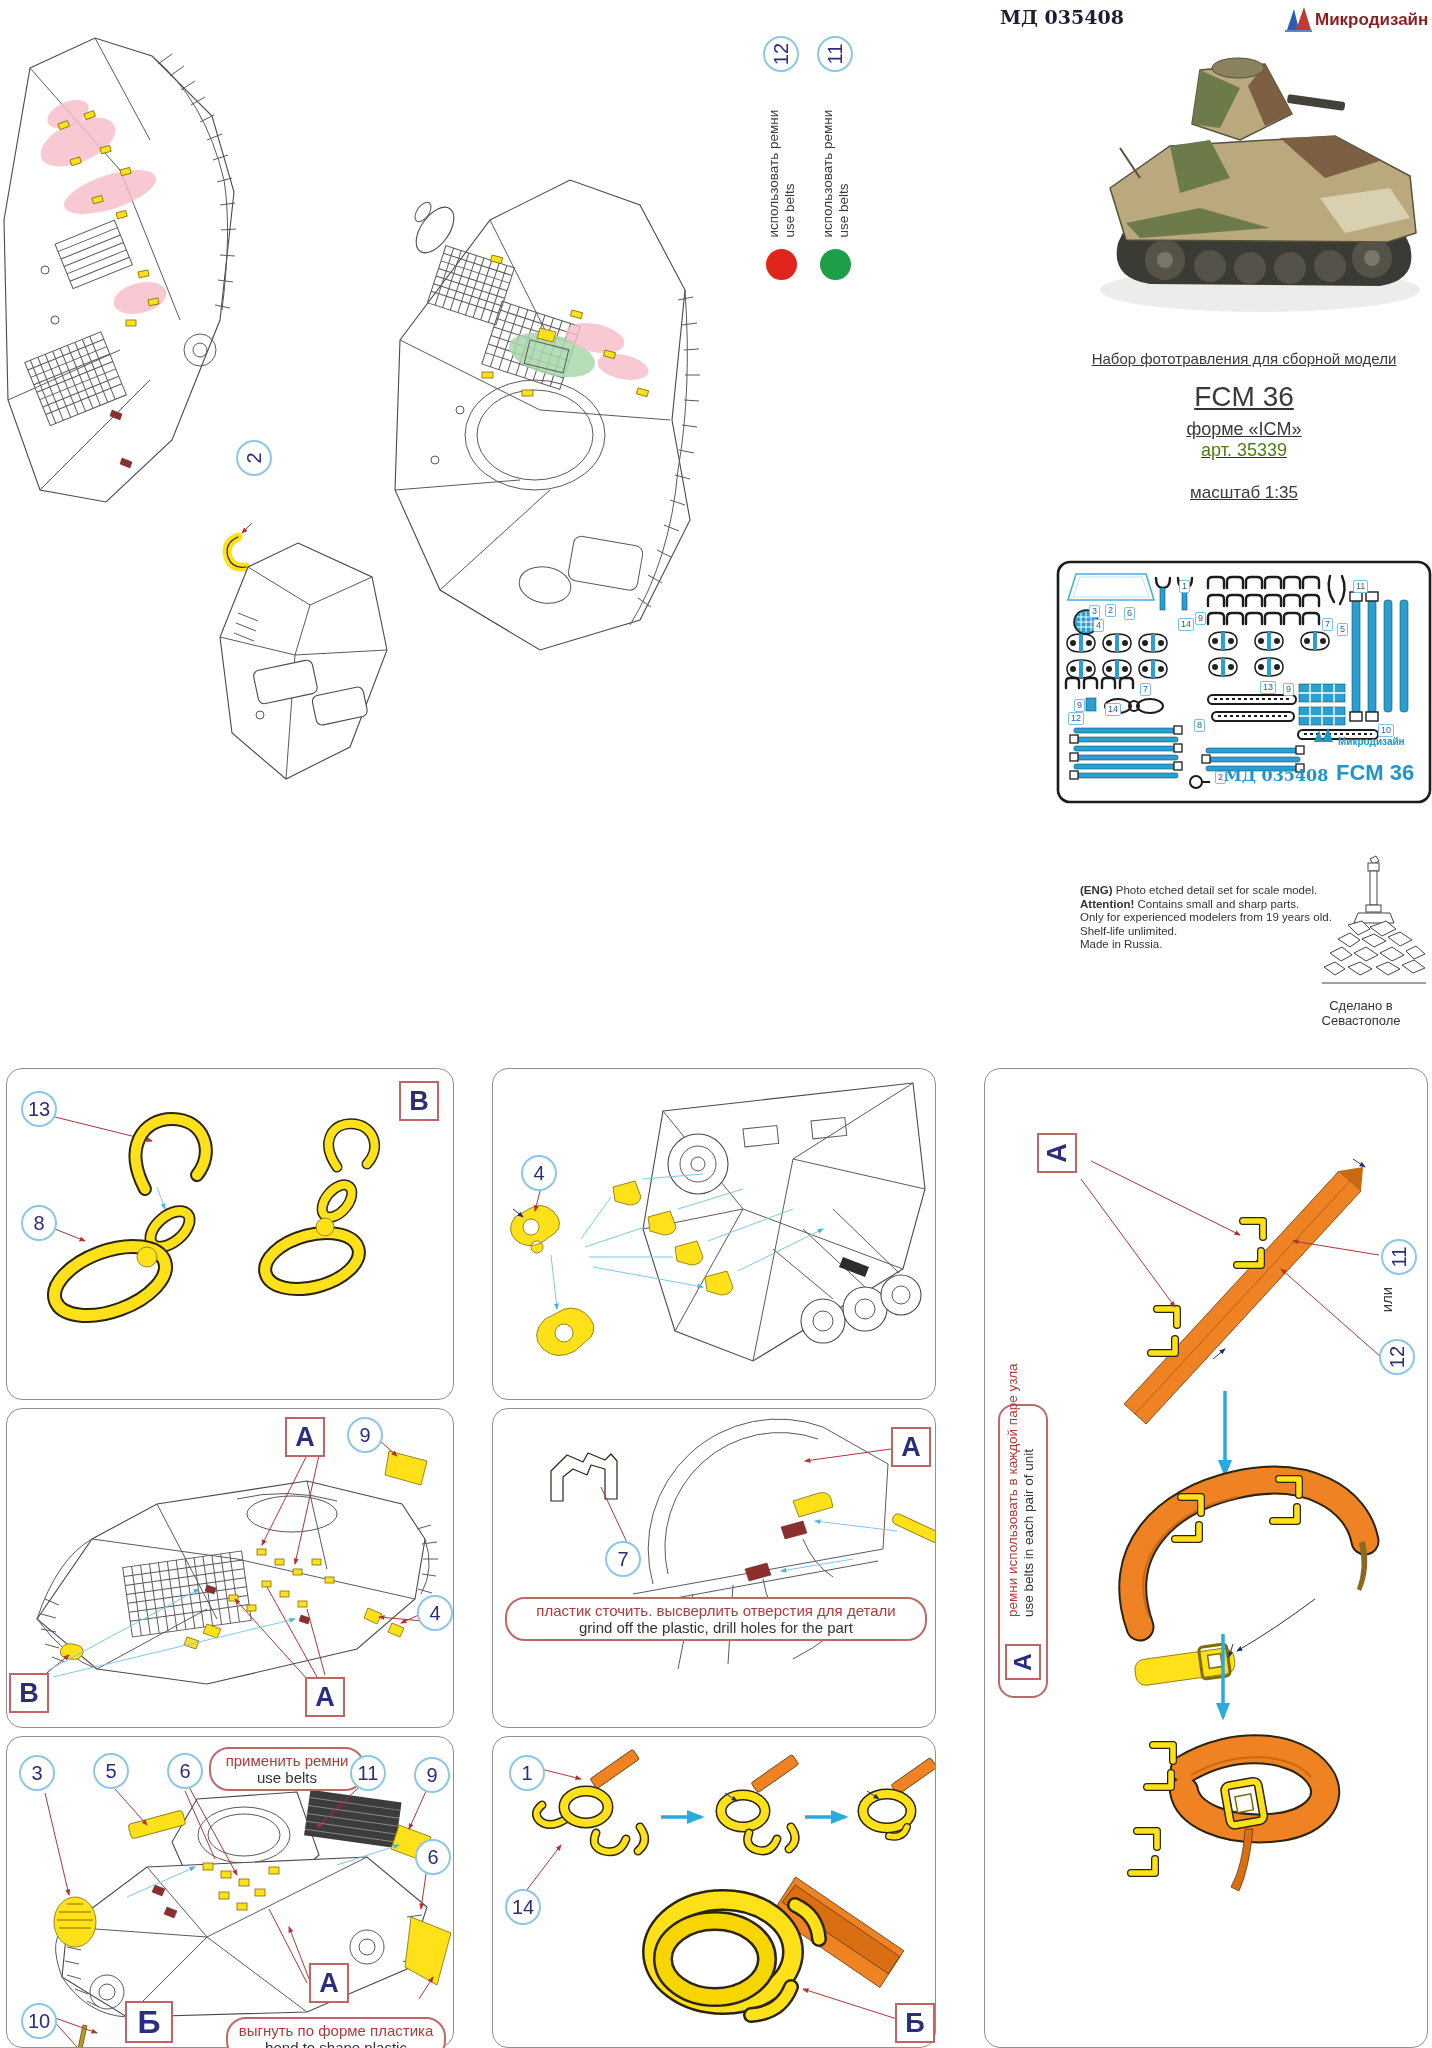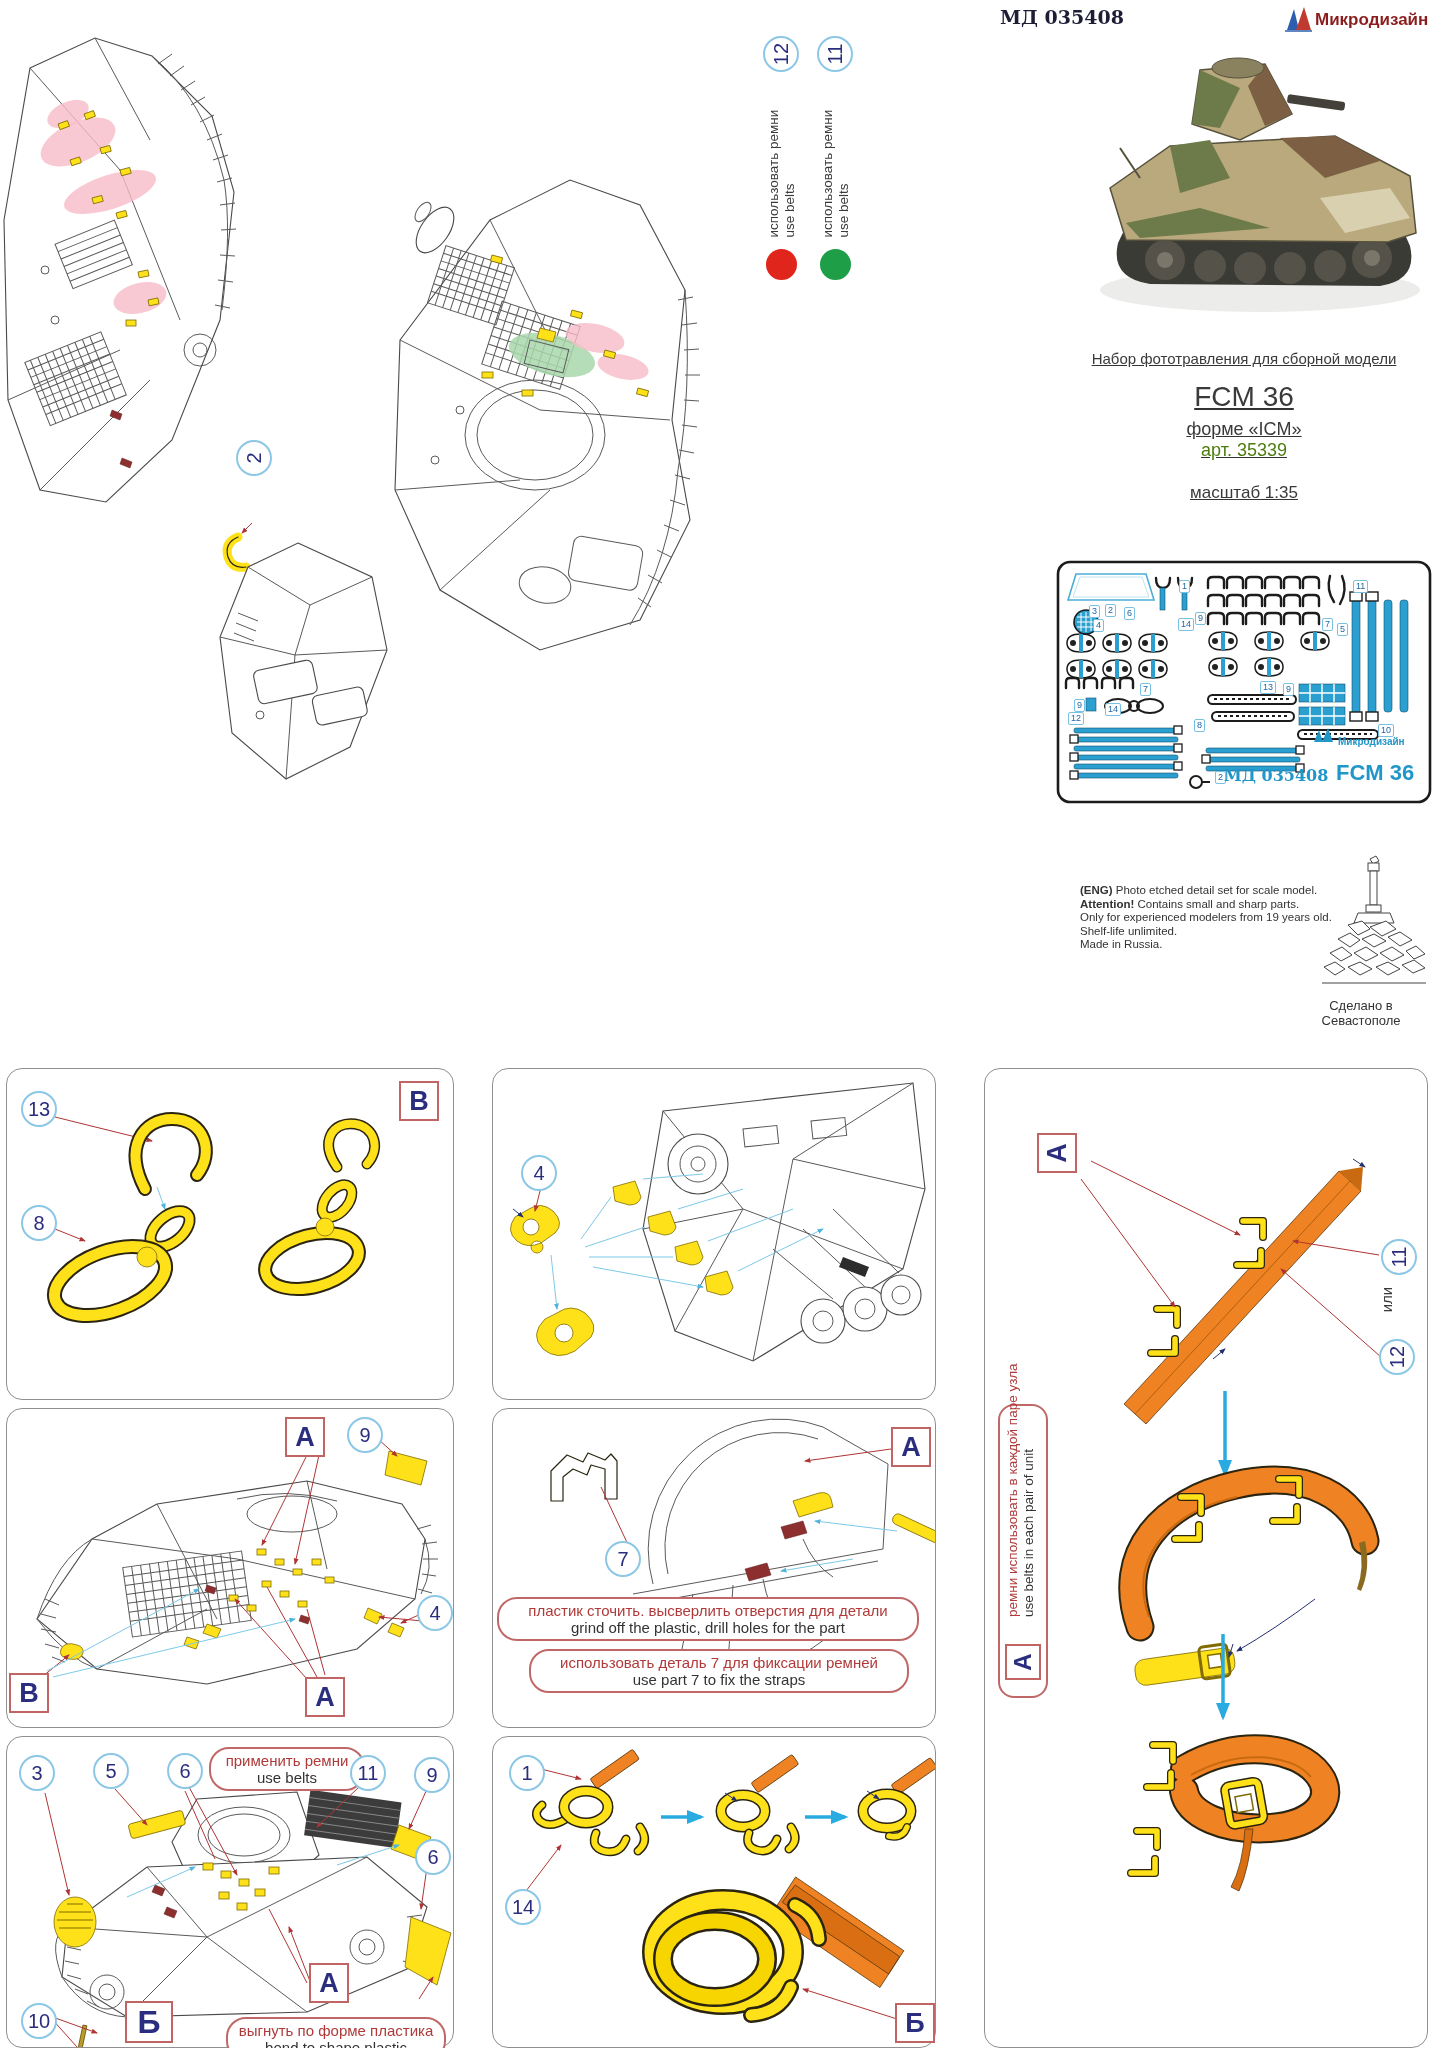--- a/index.html
+++ b/index.html
@@ -719,27 +719,23 @@
       <path class="redl" d="M398,40 L312,52"></path>
       <path class="cys" d="M404,122 L322,112"></path>
       <path class="cys" d="M360,150 L288,162"></path>
     </svg>
     <div class="callout" style="left:112px;top:132px;">
         <span>7</span>
       </div>
     <div class="letterbox" style="left:398px;top:18px;">
         <span>А</span>
       </div>
-    <div class="pill" style="left:4px;top:188px;width:398px;">
+    <div class="pill" style="left:12px;top:188px;width:398px;">
       <div class="ru">пластик сточить. высверлить отверстия для детали</div>
         <div class="en">grind off the plastic, drill holes for the part</div>
-    </div>
-    <div class="pill" style="left:36px;top:240px;width:356px;">
-      <div class="ru">использовать деталь 7 для фиксации ремней</div>
-        <div class="en">use part 7 to fix the straps</div>
     </div>
   </div>
 
   <div class="panel" style="left:492px;top:1736px;width:442px;height:310px;">
     <svg width="442" height="310" viewBox="0 0 442 310">
 
       <g transform="translate(55,60)">
         <rect class="org" x="42" y="-18" width="52" height="12" rx="2" transform="rotate(-35 42 -18)"></rect>
         <path class="po" stroke-width="9" d="M18,22 q-16,10 -26,2 q-8,-8 2,-16"></path>
         <path class="py" stroke-width="6" d="M18,22 q-16,10 -26,2 q-8,-8 2,-16"></path>

